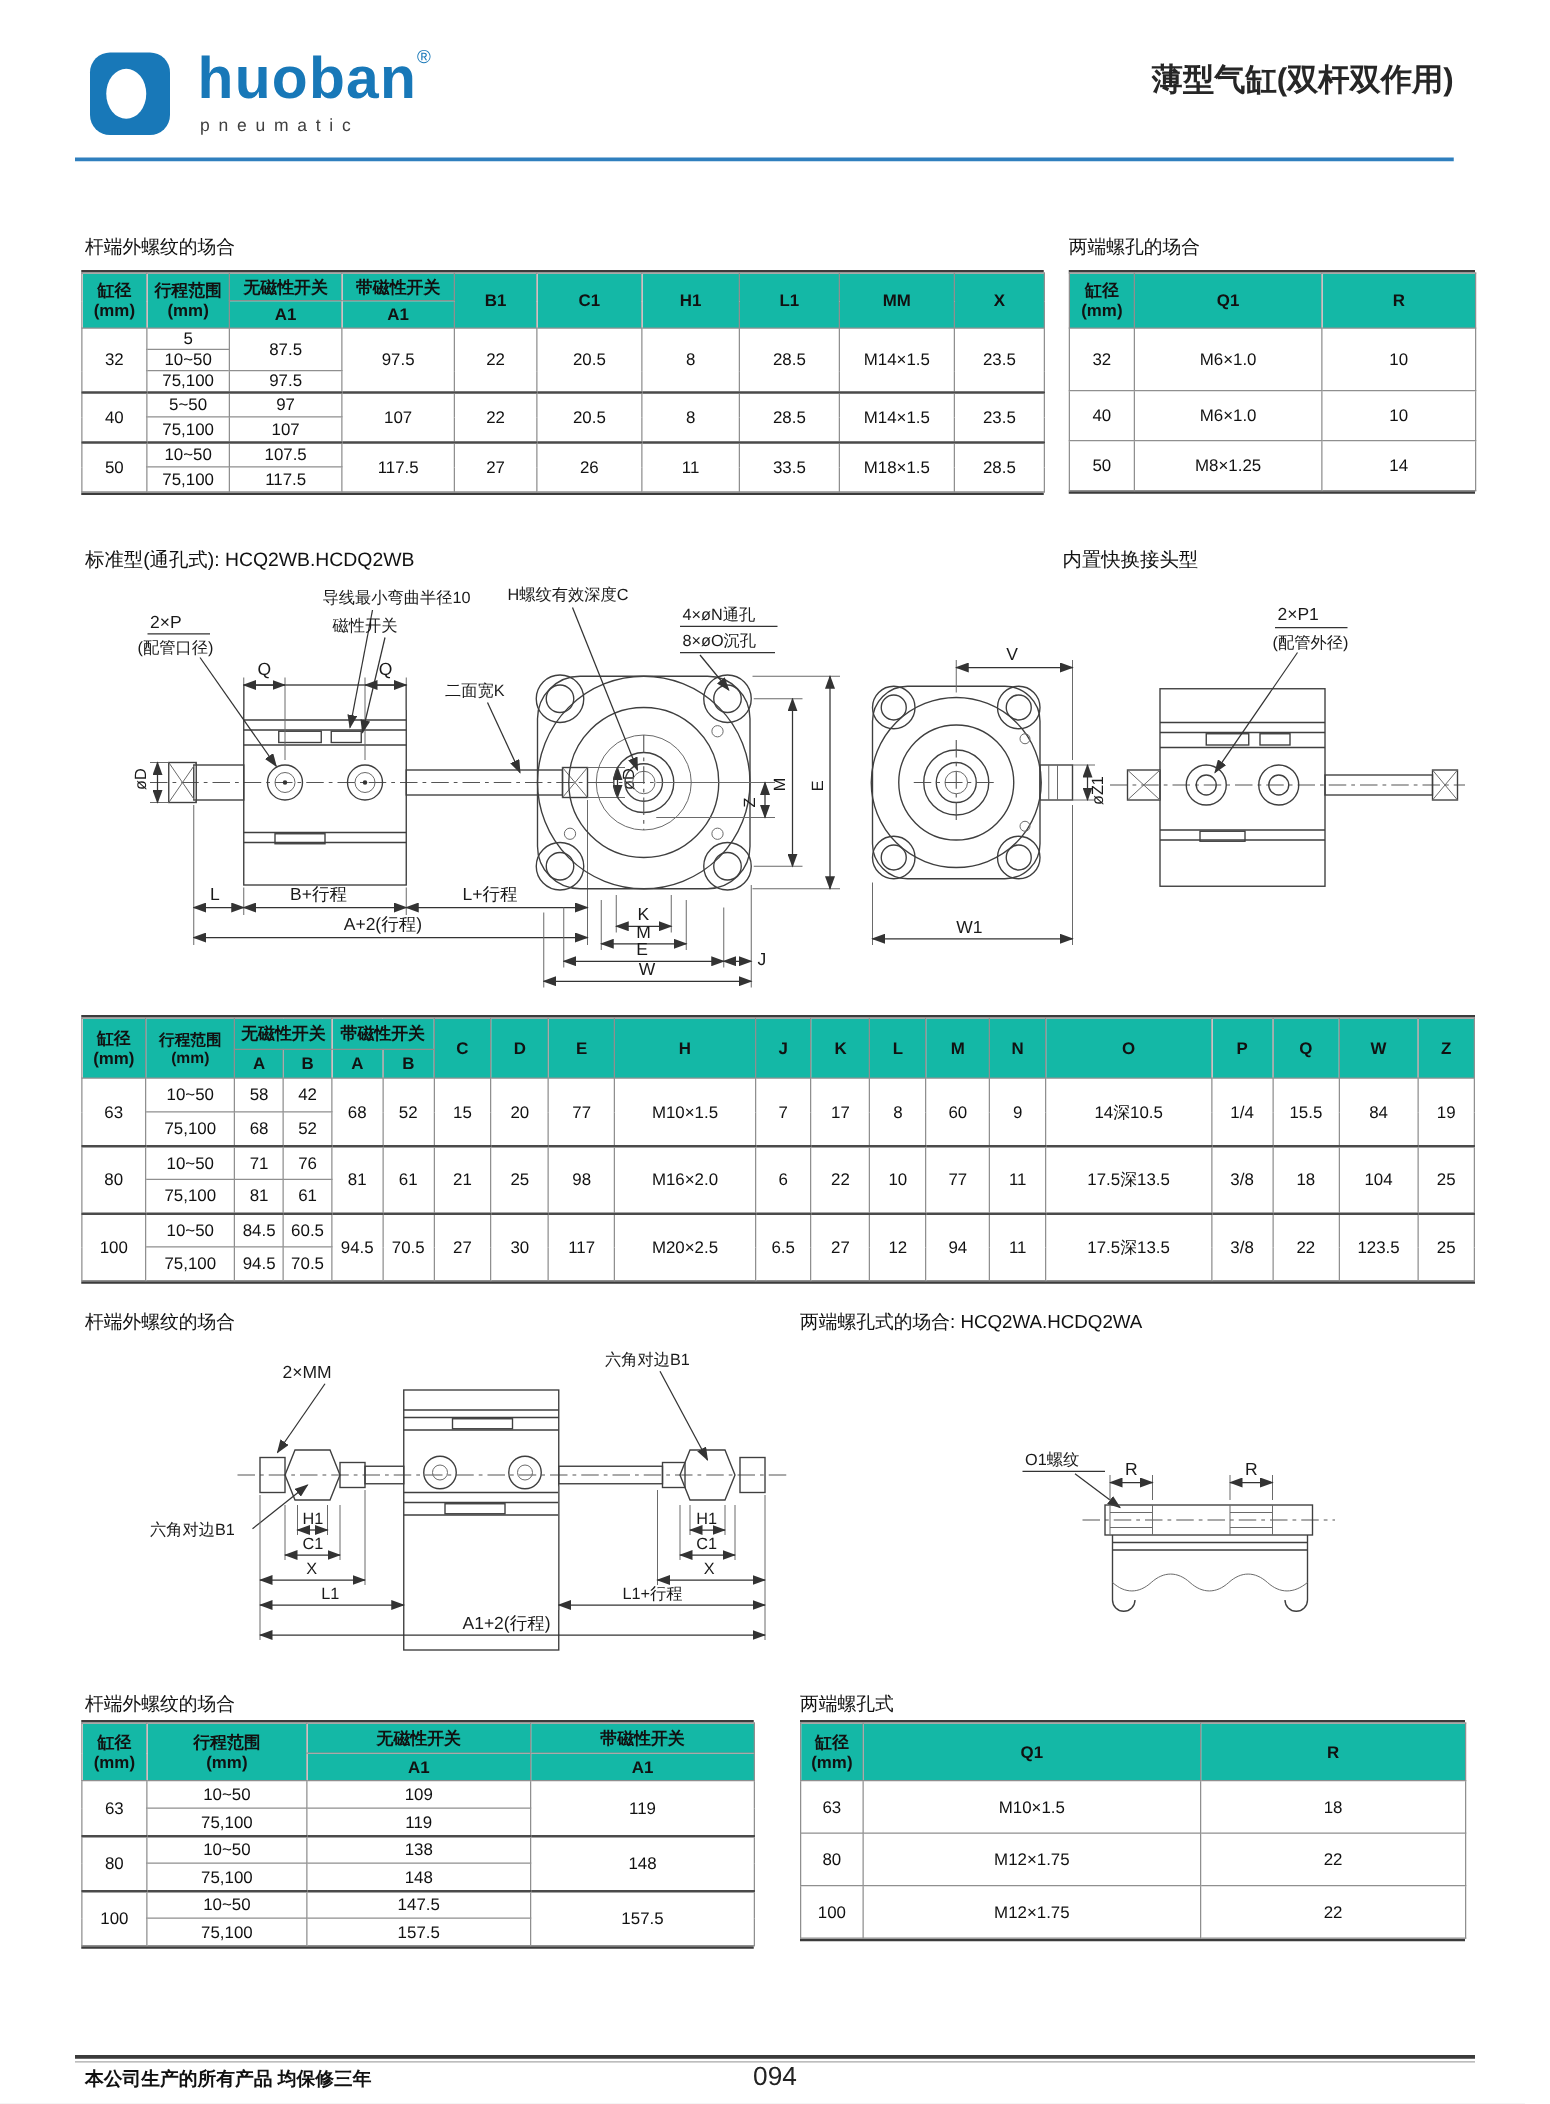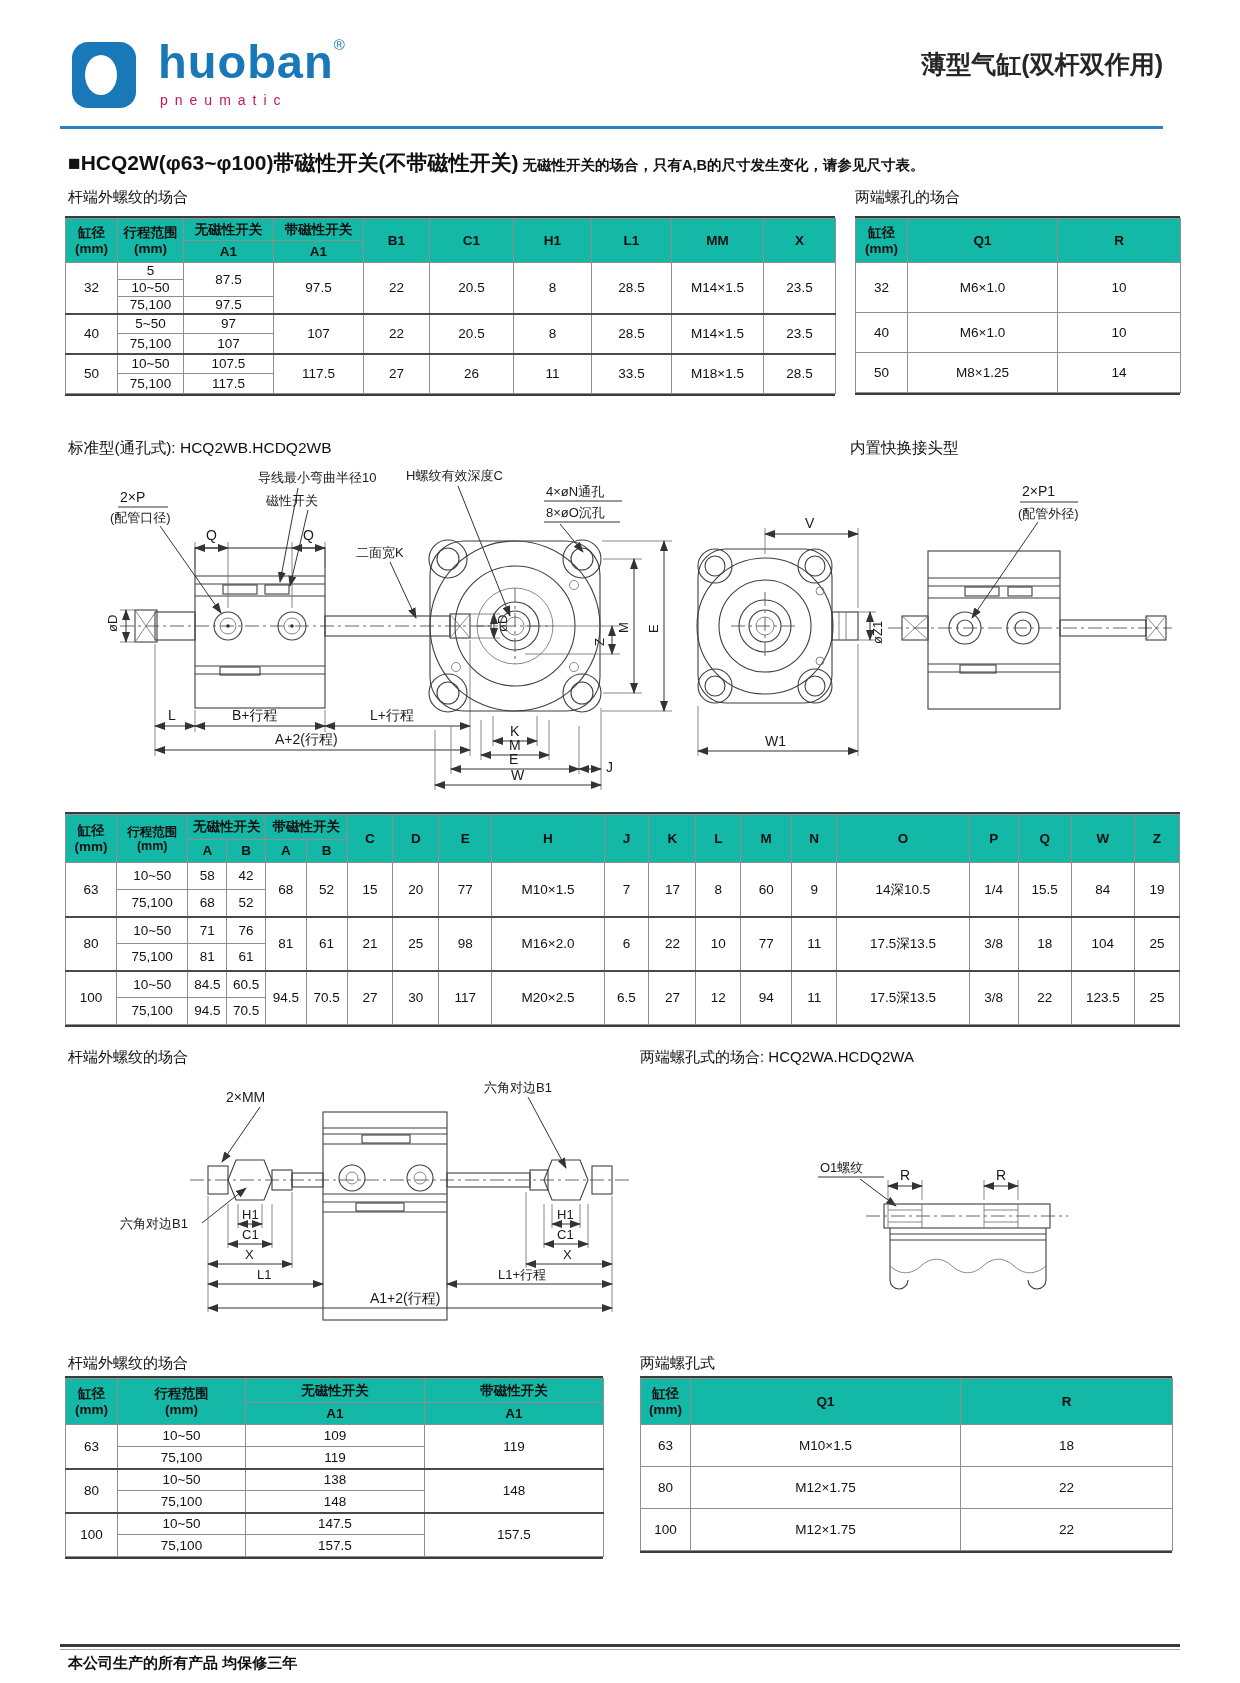--- a/index.html
+++ b/index.html
@@ -5,21 +5,21 @@
   html,body{margin:0;padding:0;background:#e8e8e8;}
   #page{position:relative;width:1240px;height:1683px;background:#ffffff;margin:0 auto;
         font-family:"Liberation Sans","DejaVu Sans",sans-serif;color:#111;overflow:hidden;}
   .abs{position:absolute;}
 
   
   .logo-icon{left:72px;top:42px;width:64px;height:66px;background:#1878b8;border-radius:16px;}
   .logo-icon .hole{position:absolute;left:13px;top:13px;width:32px;height:40px;background:#fff;border-radius:50%;}
   .logo-word{left:146px;top:34px;font-size:47px;font-weight:700;color:#1878b8;letter-spacing:1px;margin-left:12px;}
   .logo-reg{font-size:15px;vertical-align:28px;font-weight:400;}
-  .logo-sub{left:160px;top:92px;font-size:14px;letter-spacing:7px;color:#be185d;}
+  .logo-sub{left:160px;top:92px;font-size:14px;letter-spacing:7px;color:#404040;}
   .doc-title{right:77px;top:48px;width:500px;text-align:right;font-size:25px;line-height:32px;color:#262626;font-weight:600;}
   .blue-rule{left:60px;top:126px;width:1103px;height:3px;background:#2f7fbe;}
 
   
   .intro{left:68px;top:149px;width:1120px;white-space:nowrap;}
   .intro .big{font-size:21px;font-weight:700;}
   .intro .note{font-size:14.5px;font-weight:700;}
   .seclabel{font-size:15px;font-weight:400;color:#111;white-space:nowrap;}
 
   
@@ -52,23 +52,20 @@
   <div class="abs logo-icon">
       <div class="hole"></div>
     </div>
   <div class="abs logo-word"><span>huoban</span><span class="logo-reg">®</span></div>
   <div class="abs logo-sub">pneumatic</div>
   <div class="abs doc-title">
     <div>薄型气缸(双杆双作用)</div>
   </div>
   <div class="abs blue-rule"></div>
 
-  <div class="abs intro">
-    <span class="big">■HCQ2W(φ63~φ100)带磁性开关(不带磁性开关)</span><span class="note"> 无磁性开关的场合，只有A,B的尺寸发生变化，请参见尺寸表。</span>
-  </div>
   <div class="abs seclabel" style="left:68px;top:188px;">杆端外螺纹的场合</div>
   <div class="abs seclabel" style="left:855px;top:188px;">两端螺孔的场合</div>
 
   <div class="tblwrap" style="left:65px;top:216px;width:770px;">
     <table class="tbl">
       <colgroup>
           <col style="width:52px">
           <col style="width:66px">
           <col style="width:90px">
           <col style="width:90px">
@@ -688,14 +685,15 @@
           <td>M12×1.75</td>
           <td>22</td>
         </tr>
       </tbody>
     </table>
   </div>
 
   <div class="abs foot-rule"></div>
   <div class="abs foot-rule2"></div>
   <div class="abs foot-note">本公司生产的所有产品 均保修三年</div>
+  <div class="abs foot-page">094</div>
 
 </div>
 
 </body></html>

